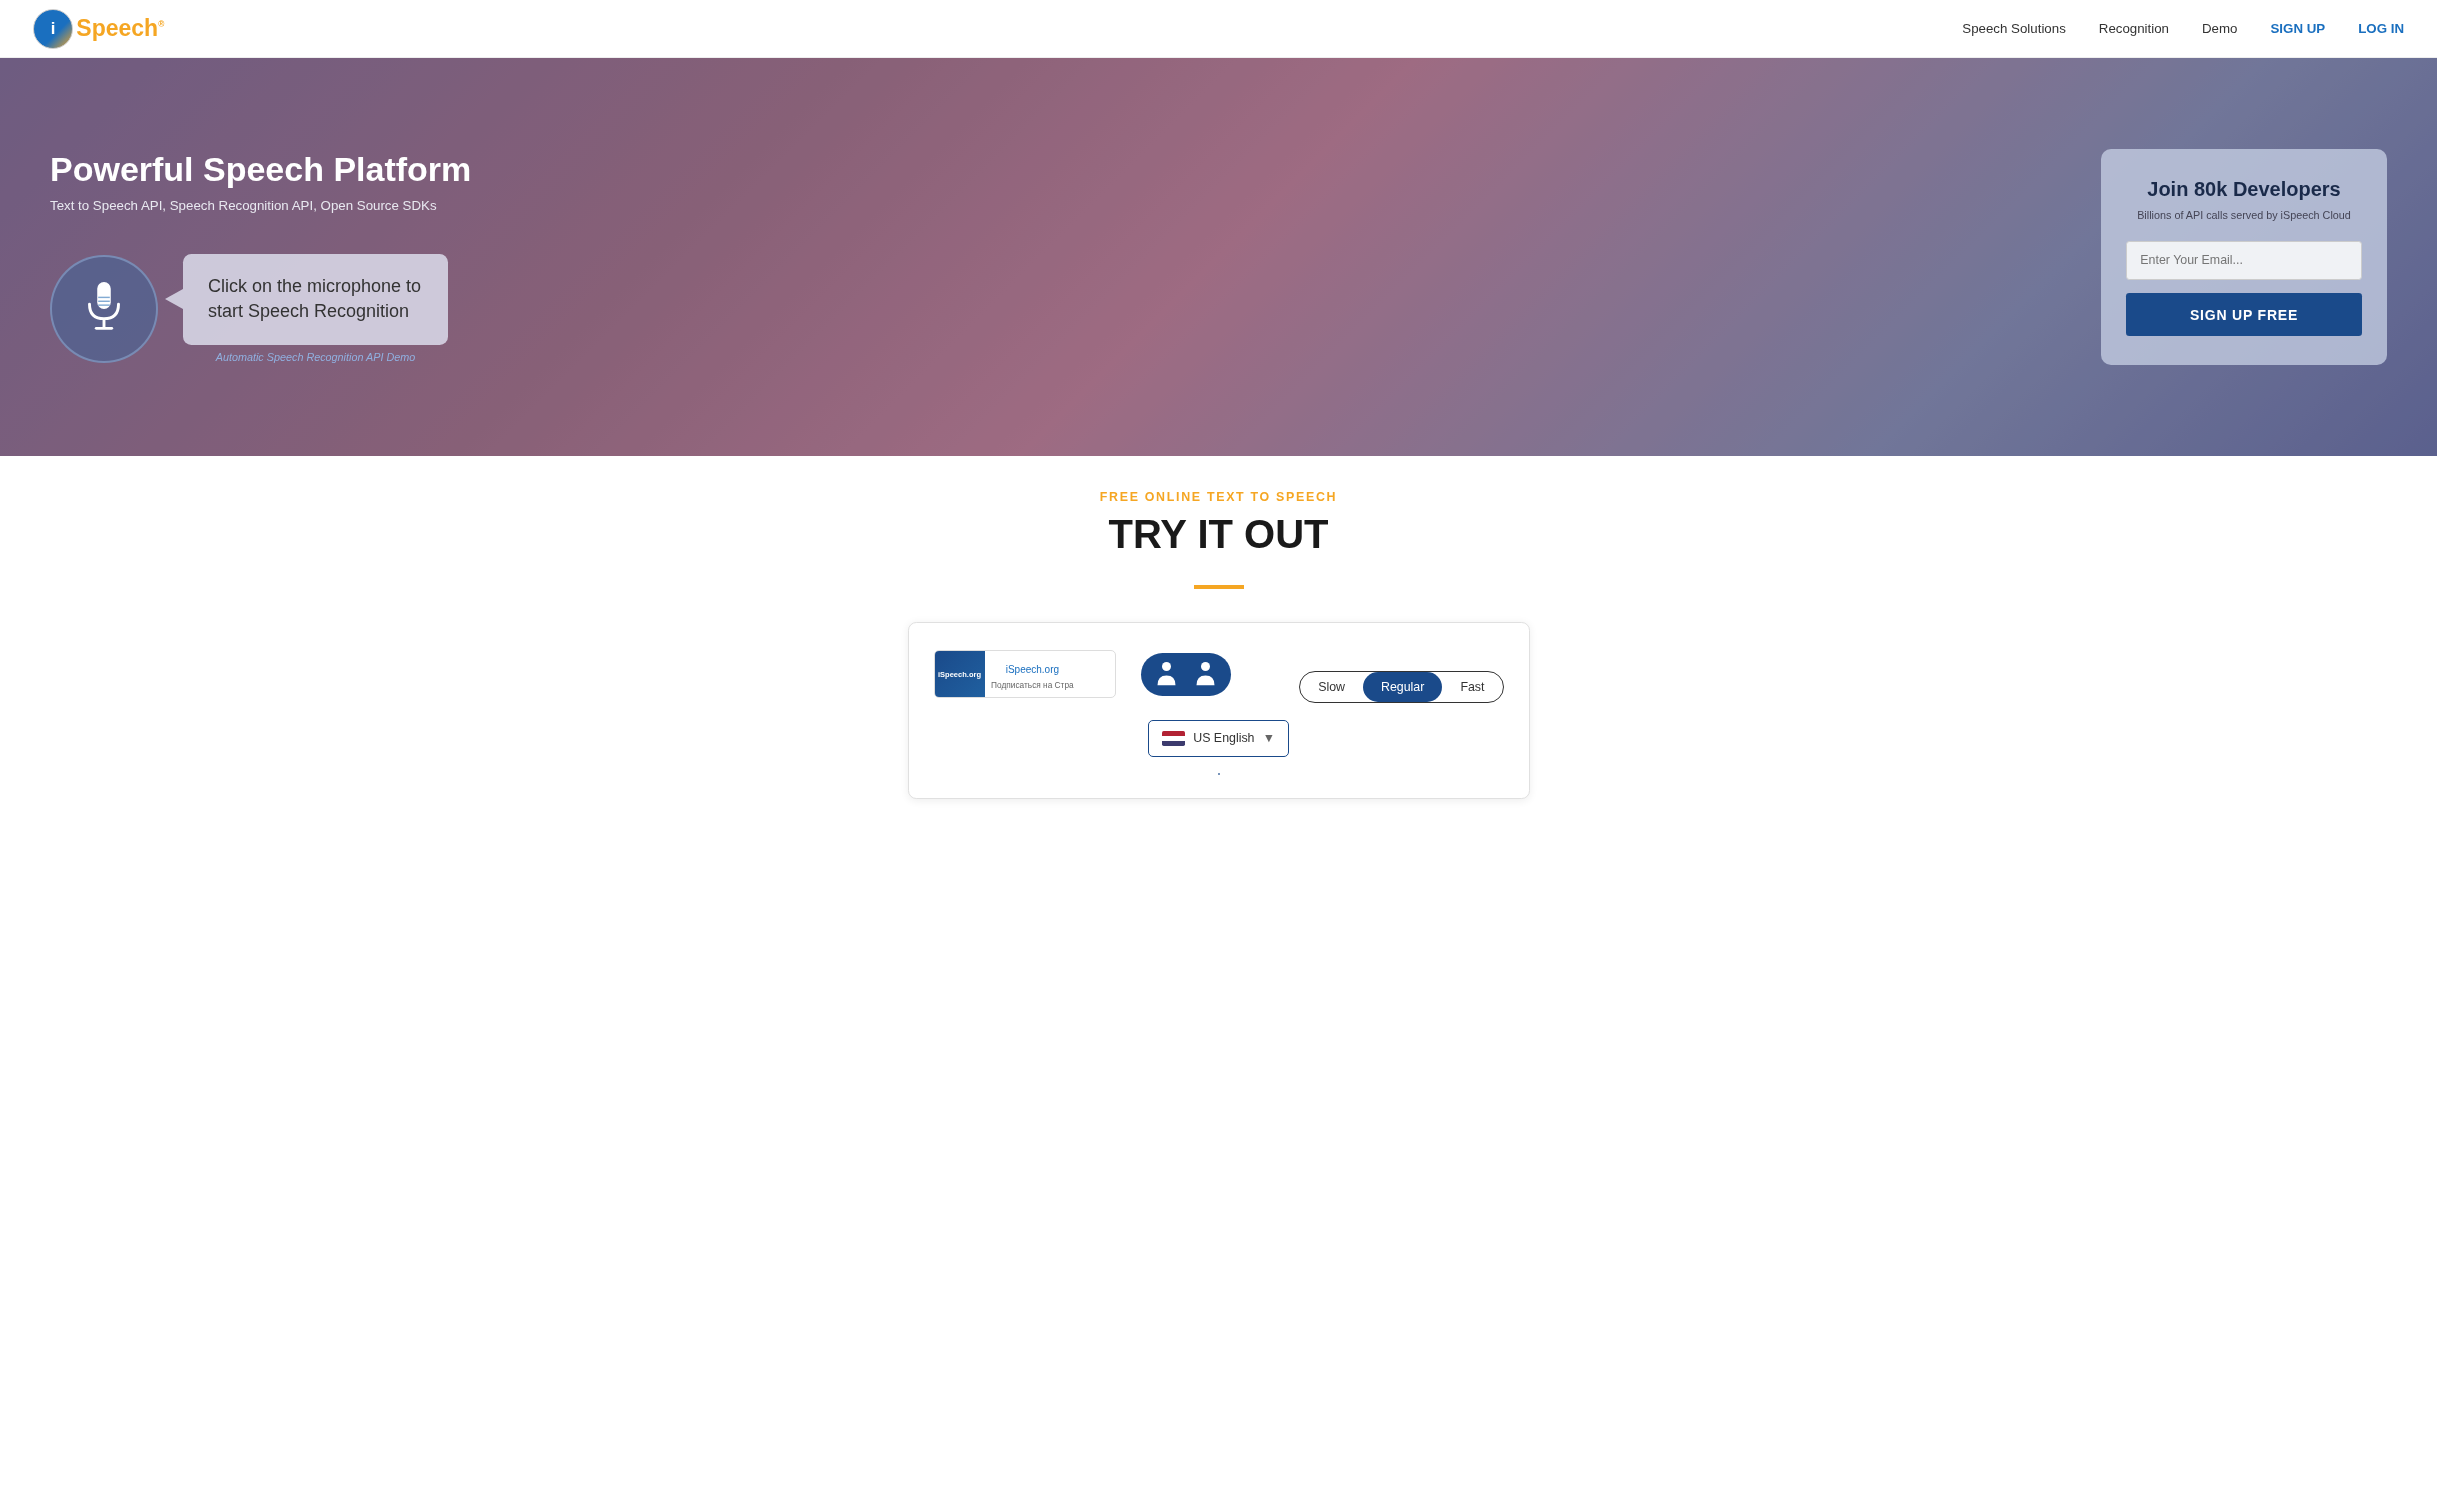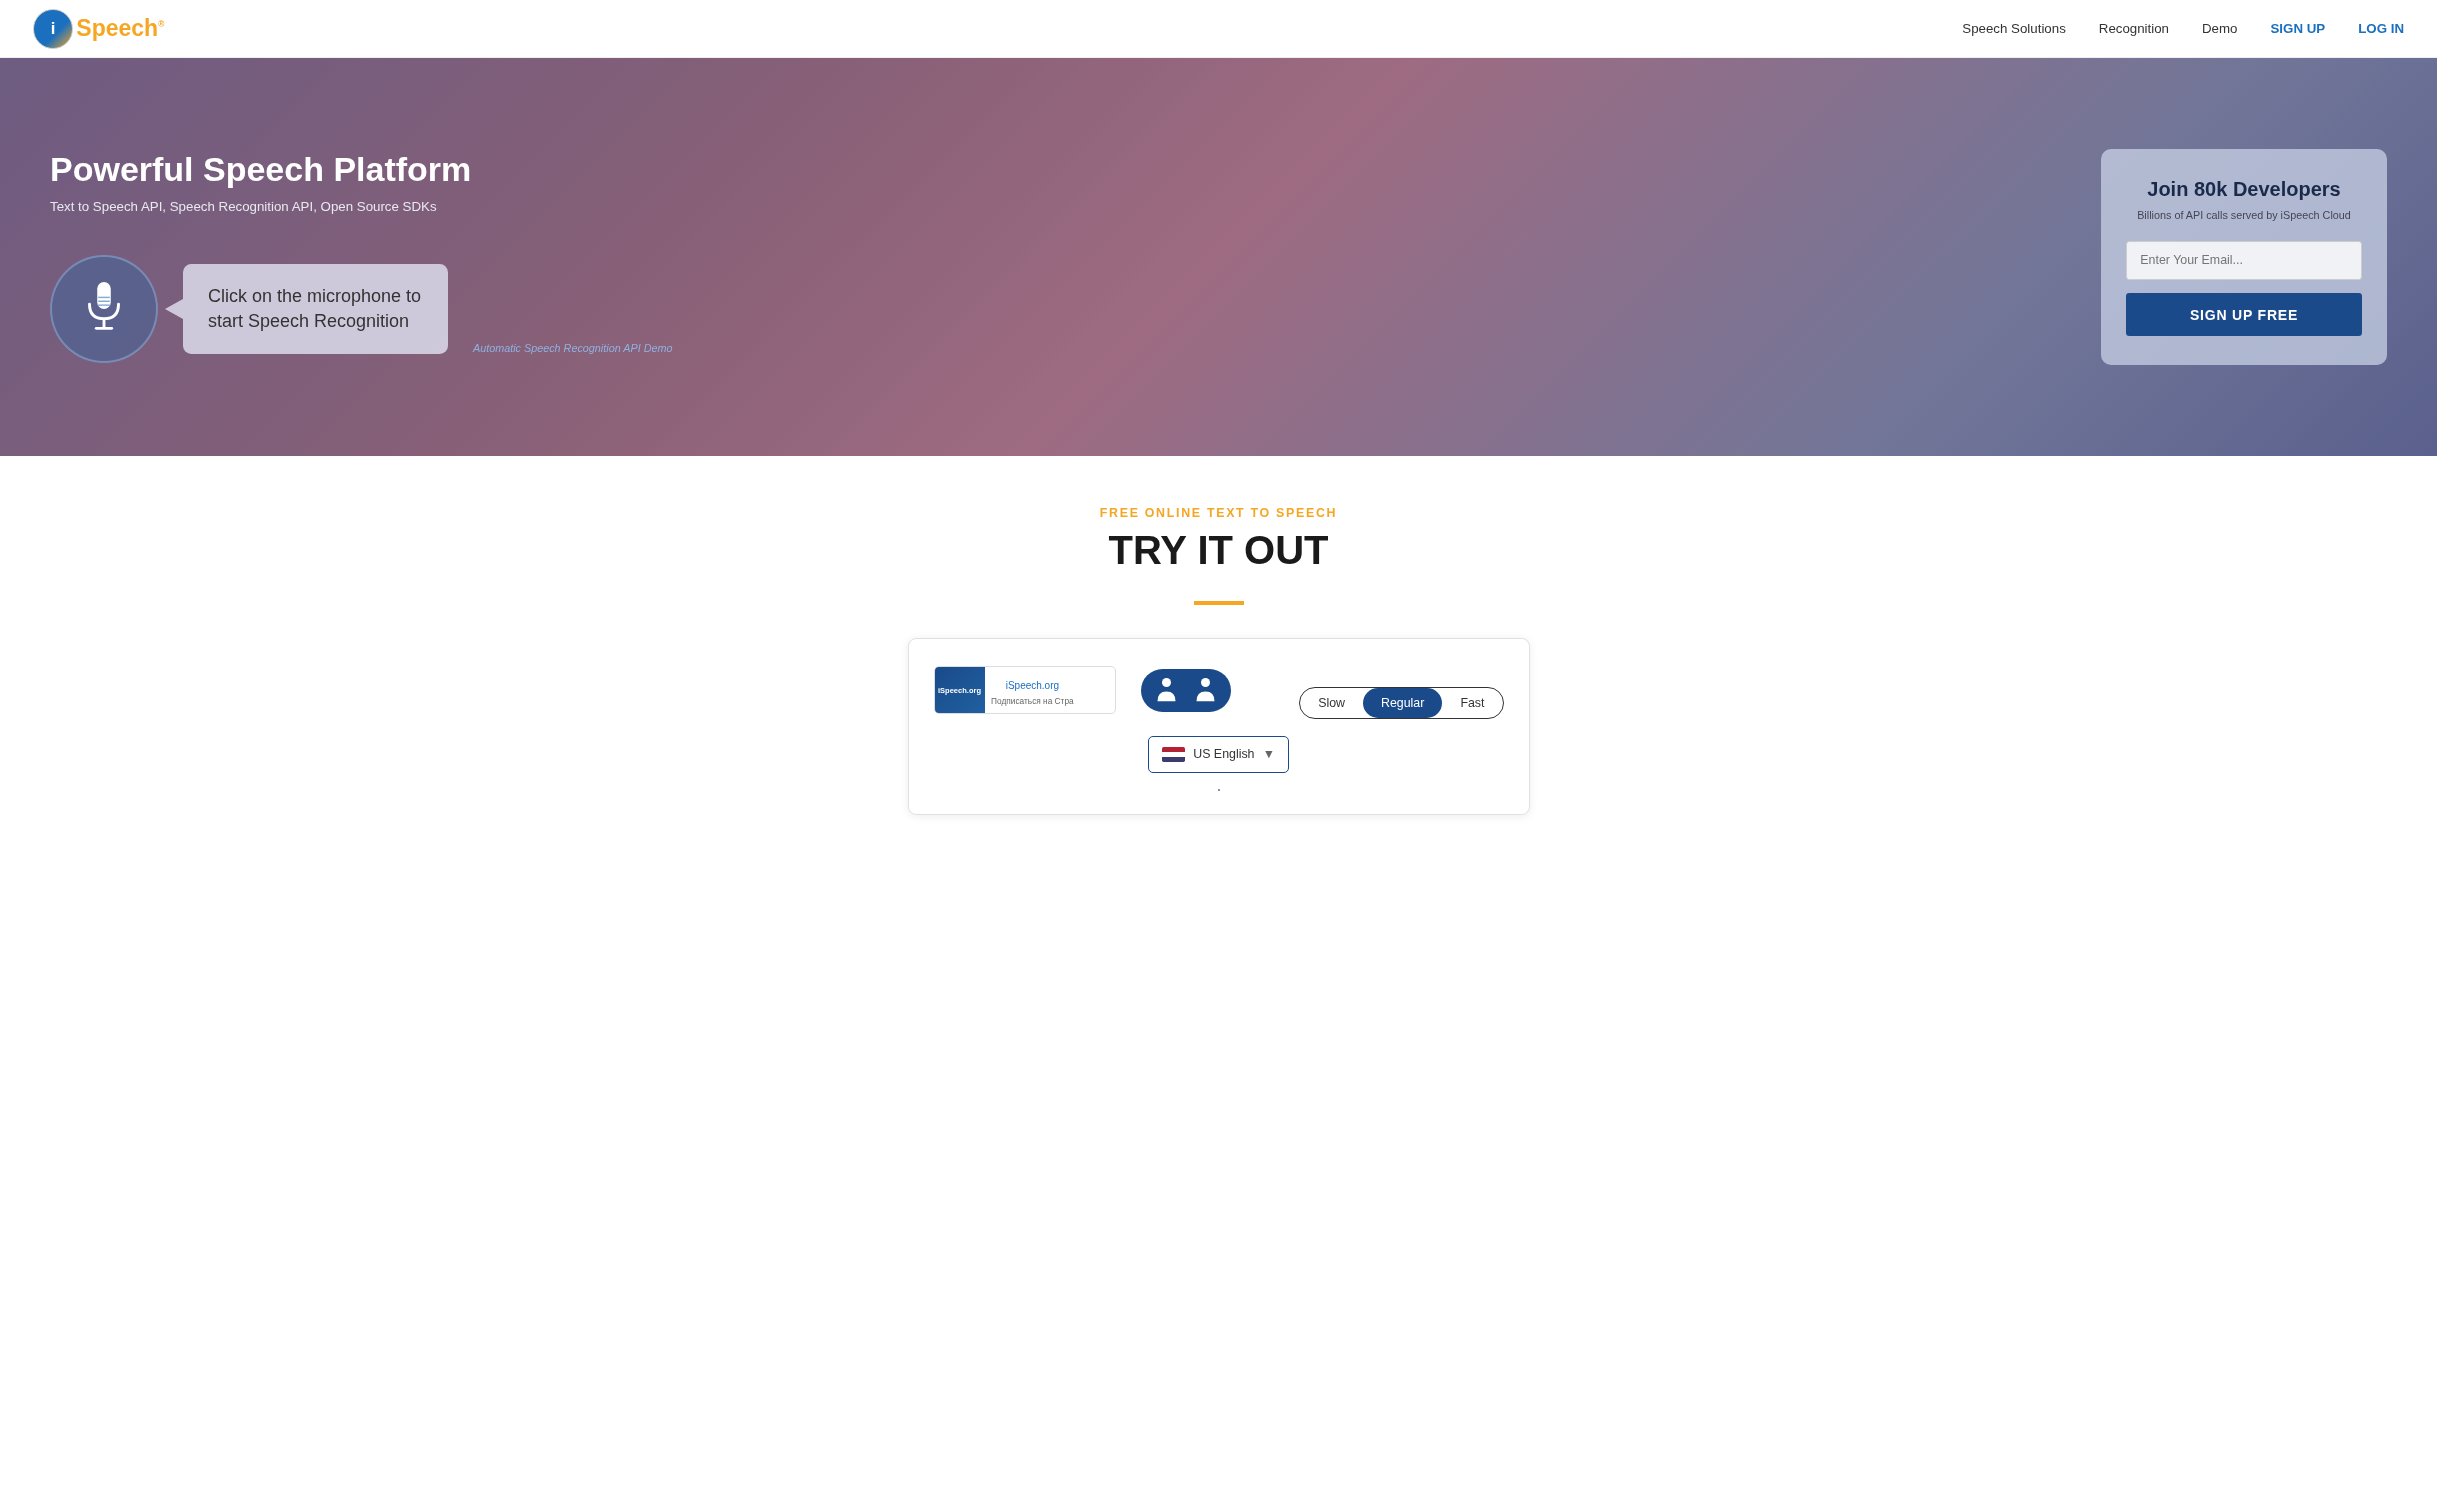--- a/index.html
+++ b/index.html
@@ -193,21 +193,21 @@
       letter-spacing: 0.8px;
       border: none;
       border-radius: 3.3px;
       cursor: pointer;
       text-transform: uppercase;
     }
 
     
     .section2 {
       background: #fff;
-      padding: 50px 33px 33px;
+      padding: 34px 33px 33px;
       text-align: center;
     }
     .section2-label {
       font-size: 12.4px;
       font-weight: 700;
       color: #f5a623;
       letter-spacing: 1.7px;
       text-transform: uppercase;
       margin-bottom: 8.3px;
     }
@@ -371,21 +371,21 @@
           <rect x="13" y="2" width="14" height="28" rx="7" fill="white"></rect>
           <path d="M5 25 Q5 40 20 40 Q35 40 35 25" stroke="white" stroke-width="3" fill="none" stroke-linecap="round"></path>
           <line x1="20" y1="40" x2="20" y2="50" stroke="white" stroke-width="3"></line>
           <line x1="12" y1="50" x2="28" y2="50" stroke="white" stroke-width="3" stroke-linecap="round"></line>
 
           <line x1="14" y1="18" x2="26" y2="18" stroke="rgba(100,150,200,0.8)" stroke-width="1.5"></line>
           <line x1="14" y1="22" x2="26" y2="22" stroke="rgba(100,150,200,0.8)" stroke-width="1.5"></line>
           <line x1="14" y1="26" x2="26" y2="26" stroke="rgba(100,150,200,0.8)" stroke-width="1.5"></line>
         </svg>
       </div>
-      <div style="display:flex;flex-direction:row;align-items:flex-end;">
+      <div style="display:flex;flex-direction:column;align-items:center;">
         <div class="speech-bubble">
           <p class="speech-bubble-text">Click on the microphone to start Speech Recognition</p>
         </div>
         <p class="asr-label" style="margin-left:25px;margin-top:6.6px;">Automatic Speech Recognition API Demo</p>
       </div>
     </div>
   </div>
 
   <div class="signup-card">
     <h2 class="signup-card-title">Join 80k Developers</h2>

